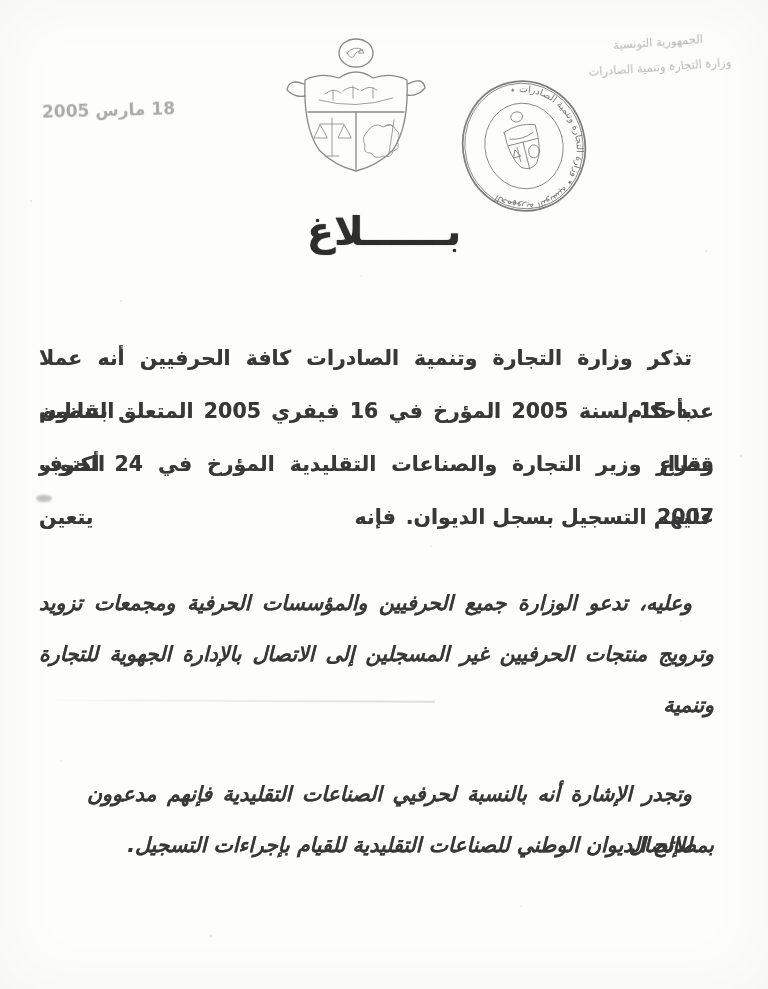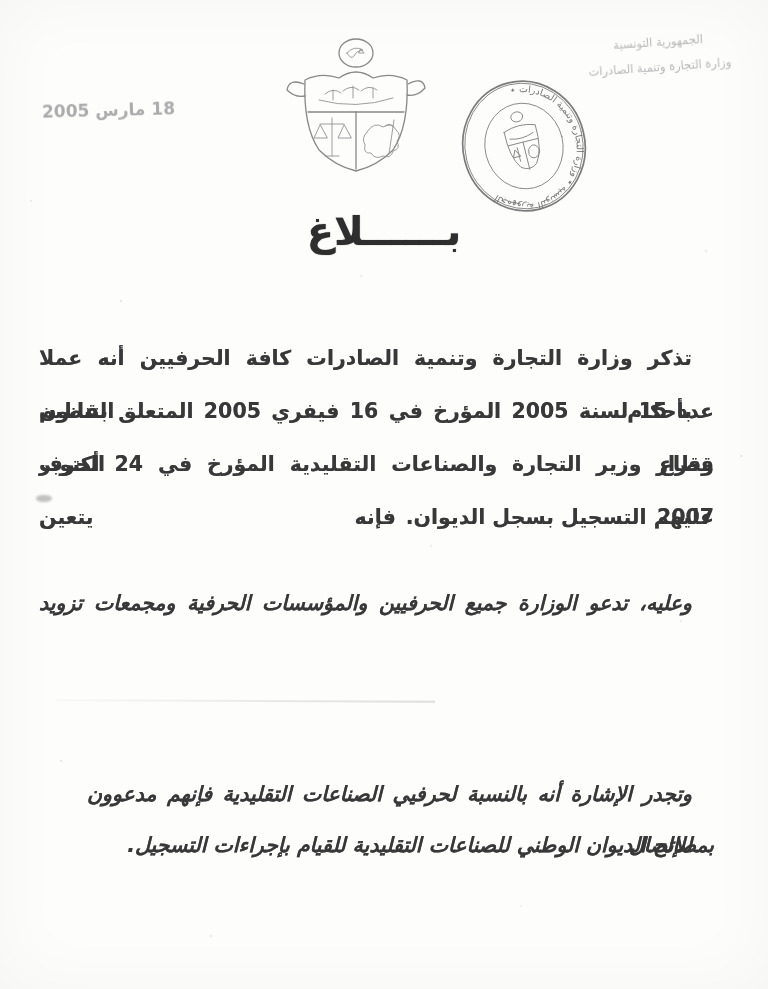--- a/index.html
+++ b/index.html
@@ -146,20 +146,21 @@
 
 <div class="para para-1 body-text">
   <div class="line indent">تذكر وزارة التجارة وتنمية الصادرات كافة الحرفيين أنه عملا بأحكام القانون</div>
   <div class="line">عدد 15 لسنة 2005 المؤرخ في 16 فيفري 2005 المتعلق بتنظيم قطاع الحرف</div>
   <div class="line">وقرار وزير التجارة والصناعات التقليدية المؤرخ في 24 أكتوبر 2007 فإنه يتعين</div>
   <div class="line align-right">عليهم التسجيل بسجل الديوان.</div>
 </div>
 
 <div class="para para-2 body-text">
   <div class="line indent">وعليه، تدعو الوزارة جميع الحرفيين والمؤسسات الحرفية ومجمعات تزويد</div>
+  <div class="line">وترويج منتجات الحرفيين غير المسجلين إلى الاتصال بالإدارة الجهوية للتجارة وتنمية</div>
 </div>
 
 <div class="para para-3 body-text">
   <div class="line indent">وتجدر الإشارة أنه بالنسبة لحرفيي الصناعات التقليدية فإنهم مدعوون للإتصال</div>
   <div class="line align-right">بمصالح الديوان الوطني للصناعات التقليدية للقيام بإجراءات التسجيل.</div>
 </div>
 
 <div class="crease"></div>
 <div class="edge-mark"></div>
 <div class="speckles"></div>

